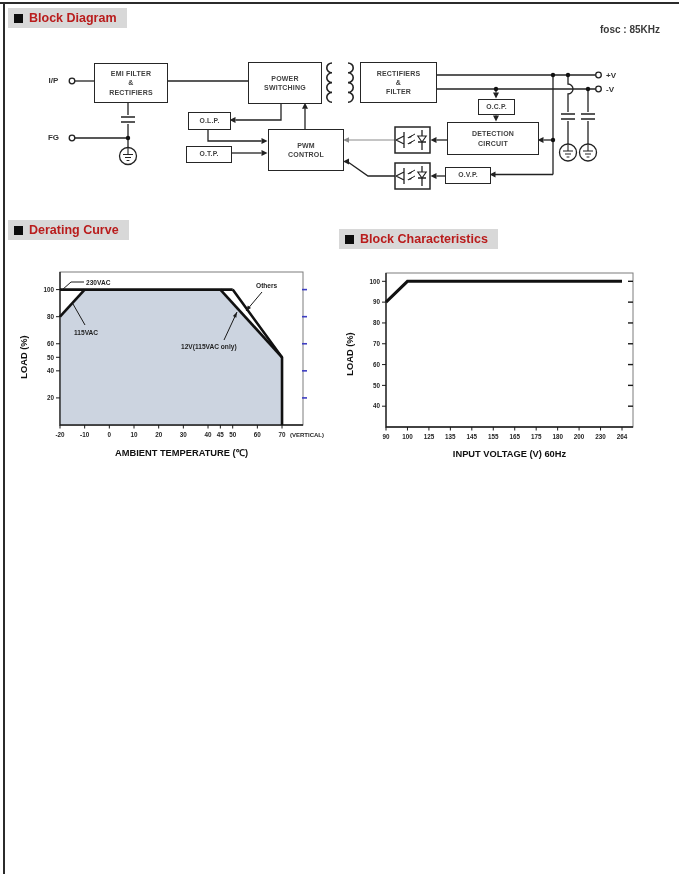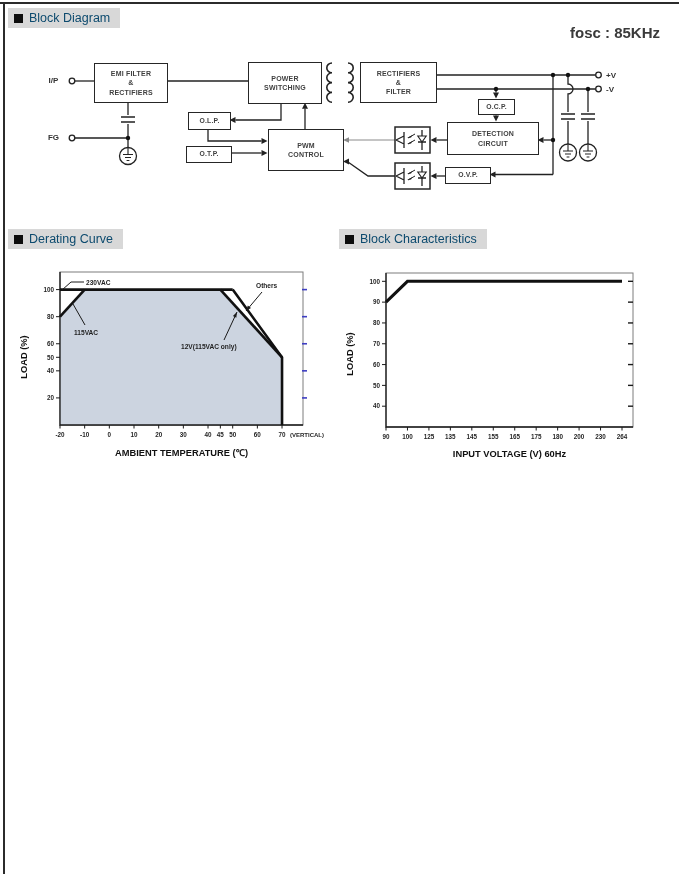--- a/index.html
+++ b/index.html
@@ -2,46 +2,46 @@
 <html><head>
 <meta charset="utf-8">
 <style>
   html,body{margin:0;padding:0;background:#fff;}
   body{width:679px;height:874px;position:relative;overflow:hidden;
        font-family:"Liberation Sans",sans-serif;}
   .page{position:absolute;inset:0;background:#fff;}
   .rule-top{position:absolute;left:0;top:2px;width:679px;height:2px;background:#2b2b2b;}
   .rule-left{position:absolute;left:3px;top:2px;width:2px;height:872px;background:#2b2b2b;}
   .section-header{position:absolute;display:inline-flex;align-items:center;gap:6px;
-       background:#d8d8d8;padding:3px 10px 3px 6px;font-size:12.5px;font-weight:400;color:#0c4a6e;}
+       background:#d8d8d8;padding:3px 10px 3px 6px;font-size:12.5px;font-weight:700;color:#b91c1c;}
   .section-header .sq{width:9px;height:9px;background:#0d0d0d;flex:0 0 auto;}
   .bd-box{position:absolute;background:#fff;border:1.4px solid #262626;display:flex;
        align-items:center;justify-content:center;text-align:center;
        font-size:7px;font-weight:700;color:#3f3f3f;line-height:1.3;letter-spacing:.2px;}
   .bd-box span{white-space:pre-line;}
   .bd-box.small{font-size:6.8px;}
   .bd-box.pwm{border-width:1.6px;}
   .term-label{position:absolute;font-size:8px;font-weight:700;color:#333;}
   .fosc{position:absolute;left:556px;top:24px;width:104px;text-align:right;
-       font-size:15px;font-weight:700;color:#3a3a3a;}
+       font-size:10px;font-weight:700;color:#3a3a3a;}
   svg{position:absolute;overflow:visible;}
   svg text{font-family:"Liberation Sans",sans-serif;}
 </style>
 </head>
 <body>
 
 <div class="page">
   <div class="rule-top"></div>
   <div class="rule-left"></div>
 
   <div class="section-header" style="left:8px;top:8px;">
     <span class="sq"></span>
     <span>Block Diagram</span>
   </div>
-  <div class="section-header" style="left:8px;top:229px;">
+  <div class="section-header" style="left:8px;top:220px;">
     <span class="sq"></span>
     <span>Derating Curve</span>
   </div>
   <div class="section-header" style="left:339px;top:229px;">
     <span class="sq"></span>
     <span>Block Characteristics</span>
   </div>
 
   <div class="fosc">fosc : 85KHz</div>
 

